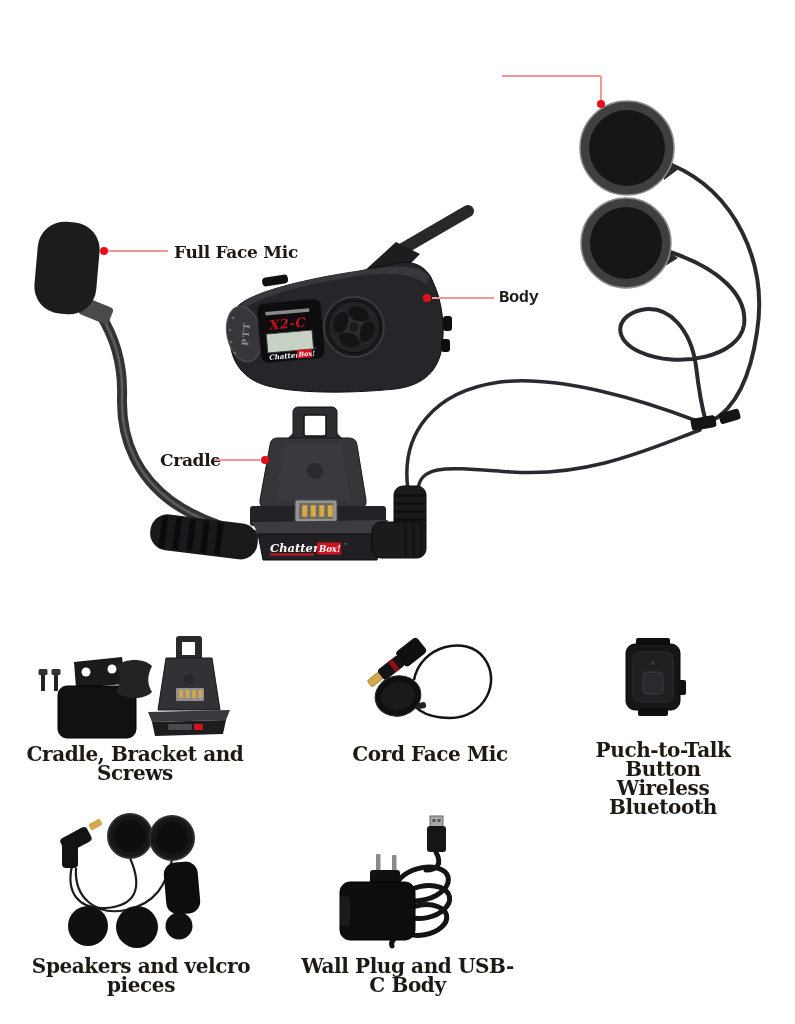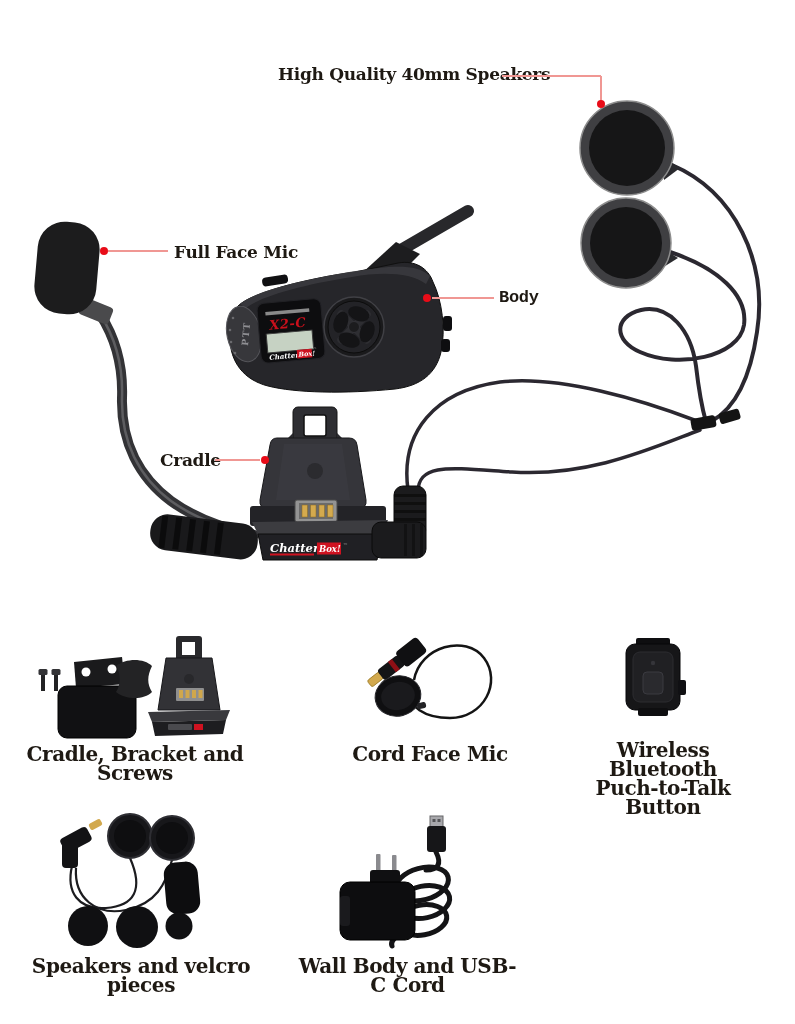--- a/index.html
+++ b/index.html
@@ -141,21 +141,20 @@
         <rect x="394" y="510" width="32" height="3" fill="#0a0a0a" opacity="0.7"></rect>
         <rect x="394" y="518" width="32" height="3" fill="#0a0a0a" opacity="0.7"></rect>
         <rect x="372" y="522" width="54" height="36" rx="9" fill="#1b1b1d" stroke="#0a0a0a"></rect>
         <rect x="404" y="524" width="3" height="32" fill="#0a0a0a" opacity="0.5"></rect>
         <rect x="412" y="524" width="3" height="32" fill="#0a0a0a" opacity="0.5"></rect>
         <rect x="420" y="524" width="3" height="32" fill="#0a0a0a" opacity="0.5"></rect>
       </g>
     </g>
   </svg>
 
-  <div class="label" style="left:278px;top:64px;">High Quality 40mm Speakers</div>
   <div class="leader-h" style="left:502px;top:75px;width:99px;"></div>
   <div class="leader-v" style="left:600px;top:76px;height:25px;"></div>
   <div class="leader-dot" style="left:597px;top:100px;"></div>
 
   <div class="leader-dot" style="left:100px;top:247px;"></div>
   <div class="leader-h" style="left:108px;top:250px;width:60px;"></div>
   <div class="label" style="left:174px;top:242px;">Full Face Mic</div>
 
   <div class="leader-dot" style="left:423px;top:294px;"></div>
   <div class="leader-h" style="left:432px;top:297px;width:62px;"></div>
@@ -221,22 +220,22 @@
     <svg style="left:614px;top:636px" width="80" height="86" viewBox="0 0 80 86">
       <rect x="22" y="2" width="34" height="9" rx="2" fill="#0e0e10"></rect>
       <rect x="12" y="8" width="54" height="66" rx="9" fill="#161618" stroke="#060608"></rect>
       <rect x="19" y="16" width="40" height="50" rx="7" fill="#202023" stroke="#2c2c30"></rect>
       <circle cx="39" cy="27" r="2.2" fill="#35353a"></circle>
       <rect x="29" y="36" width="20" height="22" rx="4" fill="#2a2a2e" stroke="#3a3a40"></rect>
       <rect x="64" y="44" width="8" height="15" rx="2" fill="#101013"></rect>
       <rect x="24" y="72" width="30" height="8" rx="2" fill="#0e0e10"></rect>
     </svg>
     <div class="caption" style="left:568px;top:741px;width:190px;">
+      <div>Puch-to-Talk Button</div>
       <div>Wireless Bluetooth</div>
-      <div>Puch-to-Talk Button</div>
     </div>
   </div>
 
   <div>
     <svg style="left:48px;top:806px" width="185" height="145" viewBox="0 0 185 145">
       <path d="M 24 60 C 18 86, 30 104, 58 102 C 86 100, 96 84, 82 52" fill="none" stroke="#1c1c1f" stroke-width="2.2"></path>
       <path d="M 28 62 C 26 92, 48 110, 78 104 C 108 98, 118 78, 124 54" fill="none" stroke="#1c1c1f" stroke-width="2.2"></path>
       <g>
         <rect x="14" y="36" width="16" height="26" rx="4" fill="#131315"></rect>
         <rect x="14" y="30" width="30" height="16" rx="4" fill="#131315" transform="rotate(-28 20 38)"></rect>
@@ -270,16 +269,16 @@
         <rect x="105" y="14" width="19" height="26" rx="3" fill="#161618"></rect>
       </g>
       <g>
         <rect x="54" y="42" width="4.5" height="18" rx="1" fill="#8a8a8e"></rect>
         <rect x="70" y="43" width="4.5" height="17" rx="1" fill="#8a8a8e"></rect>
         <rect x="48" y="58" width="30" height="16" rx="3" fill="#101012"></rect>
         <rect x="18" y="70" width="75" height="58" rx="10" fill="#0d0d0f" stroke="#000000"></rect>
         <rect x="18" y="84" width="10" height="30" rx="3" fill="#1a1a1d"></rect>
       </g>
     </svg>
-    <div class="caption" style="left:295px;top:957px;width:225px;">Wall Body and USB-C Cord</div>
+    <div class="caption" style="left:295px;top:957px;width:225px;">Wall Plug and USB-C Body</div>
   </div>
 
 </div>
 
 </body></html>

